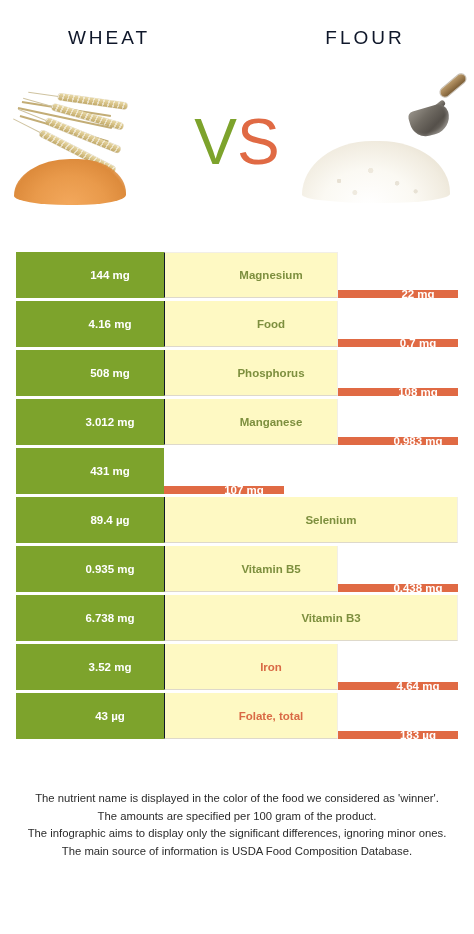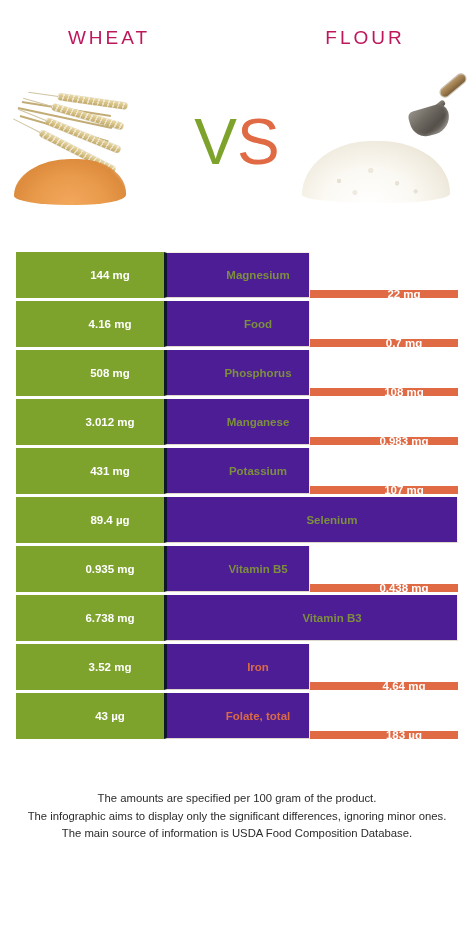--- a/index.html
+++ b/index.html
@@ -21,21 +21,21 @@
     display: flex;
     align-items: center;
     padding-top: 14px;
     box-sizing: border-box;
   }
   .header-title {
     flex: 1;
     text-align: center;
     font-size: 19px;
     letter-spacing: 3px;
-    color: #be185d;
+    color: #0f172a;
     font-weight: 400;
   }
   .header-title.left  { padding-right: 20px; }
   .header-title.right { padding-left: 18px; }
 
   
   .hero {
     position: relative;
     height: 160px;
     display: flex;
@@ -198,31 +198,31 @@
     padding-left: 40px;
   }
   .cell-left {
     width: 148px;
     background: #7da32c;
     color: #ffffff;
     font-weight: bold;
   }
   .cell-mid {
     flex: 1;
-    background: #4c1d95;
+    background: #fef9c3;
     font-weight: bold;
     border-bottom: 1px solid #ded9cb;
-    border-left: 3px solid #0f172a;
+    border-left: 1px solid #0f172a;
     border-right: 1px solid #f2efe7;
   }
   .row:first-child .cell-mid { border-top: 1px solid #f2efe7; }
   .cell-mid.win-green  { color: #7d8f3e; }
   .cell-mid.win-orange { color: #d96a45; }
   .cell-right {
-    width: 148px;
+    width: 120px;
     background: #e06a44;
     color: #ffffff;
     font-weight: bold;
     margin-top: 38px;
   }
 
   
   .footer {
     position: absolute;
     left: 0; right: 0;
@@ -288,21 +288,20 @@
       <div class="cell cell-mid win-green">Phosphorus</div>
       <div class="cell cell-right">108 mg</div>
     </div>
     <div class="row">
       <div class="cell cell-left">3.012 mg</div>
       <div class="cell cell-mid win-green">Manganese</div>
       <div class="cell cell-right">0.983 mg</div>
     </div>
     <div class="row">
       <div class="cell cell-left">431 mg</div>
-      <div class="cell cell-mid win-green">Potassium</div>
       <div class="cell cell-right">107 mg</div>
     </div>
     <div class="row">
       <div class="cell cell-left">89.4 µg</div>
       <div class="cell cell-mid win-green">Selenium</div>
     </div>
     <div class="row">
       <div class="cell cell-left">0.935 mg</div>
       <div class="cell cell-mid win-green">Vitamin B5</div>
       <div class="cell cell-right">0.438 mg</div>
@@ -317,16 +316,17 @@
       <div class="cell cell-right">4.64 mg</div>
     </div>
     <div class="row">
       <div class="cell cell-left">43 µg</div>
       <div class="cell cell-mid win-orange">Folate, total</div>
       <div class="cell cell-right">183 µg</div>
     </div>
   </div>
 
 <div class="footer" id="footer-root">
+    <p>The nutrient name is displayed in the color of the food we considered as 'winner'.</p>
     <p>The amounts are specified per 100 gram of the product.</p>
     <p>The infographic aims to display only the significant differences, ignoring minor ones.</p>
     <p>The main source of information is USDA Food Composition Database.</p>
   </div>
 
 </body></html>

